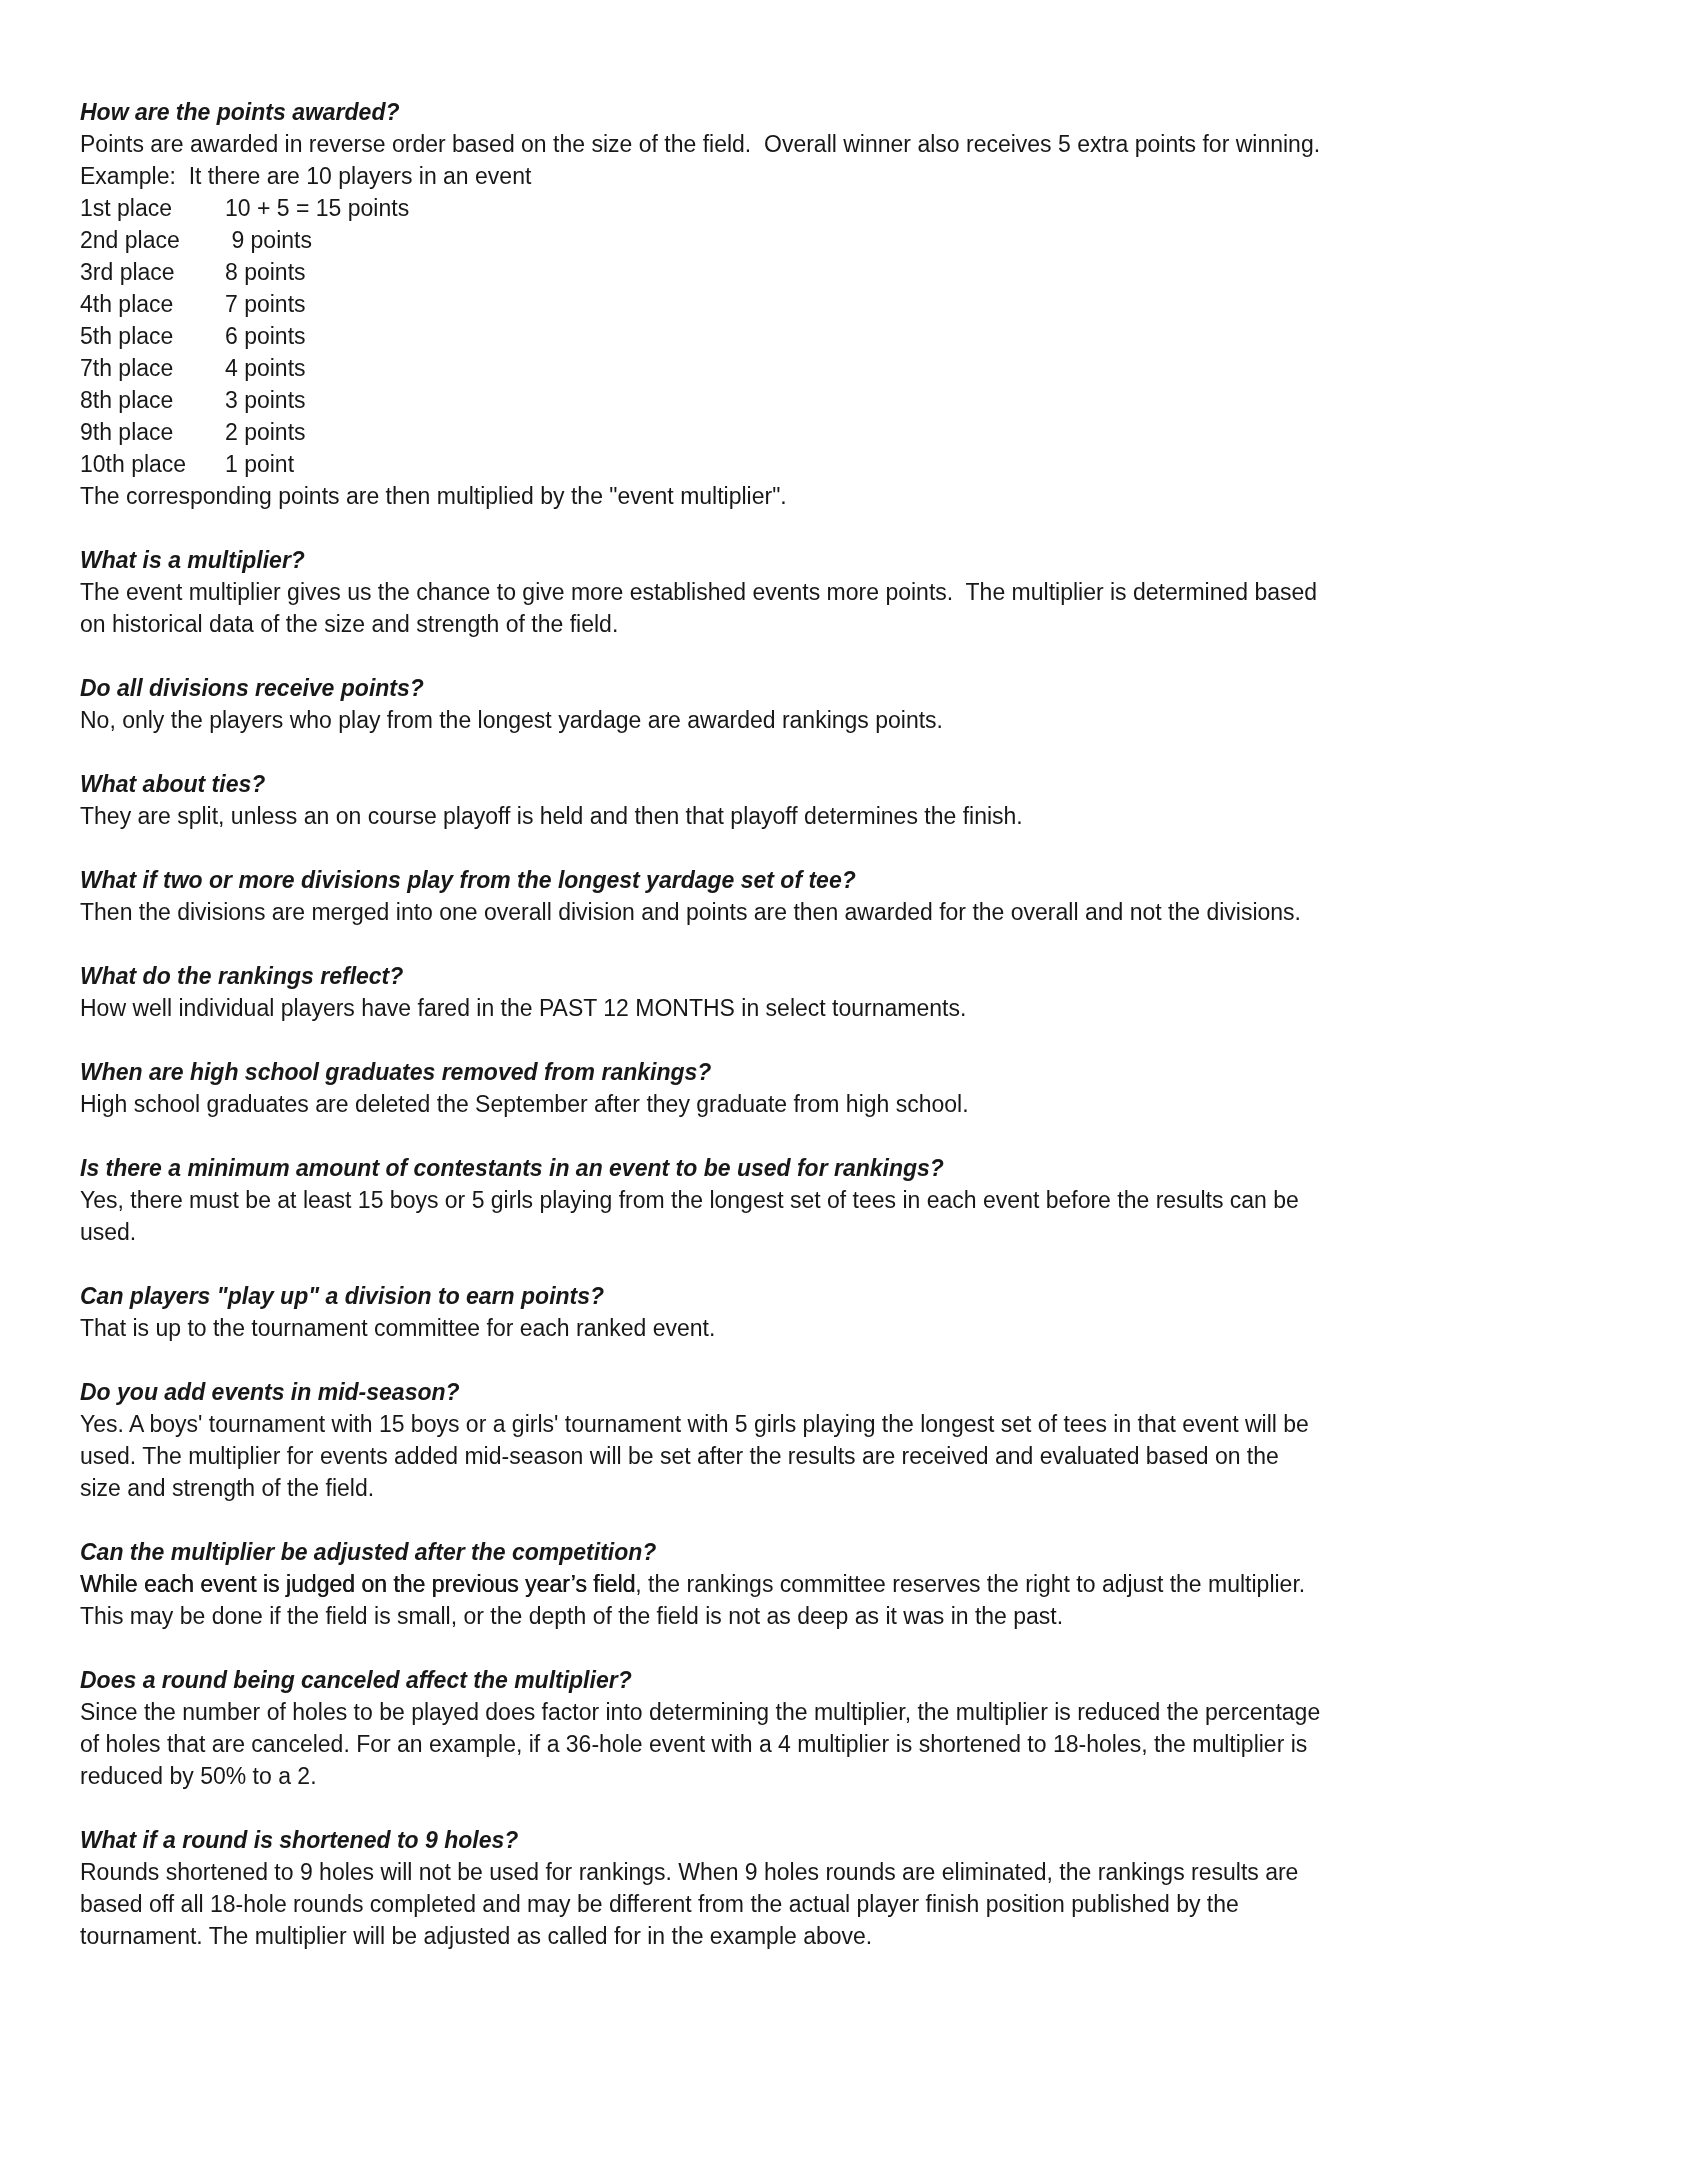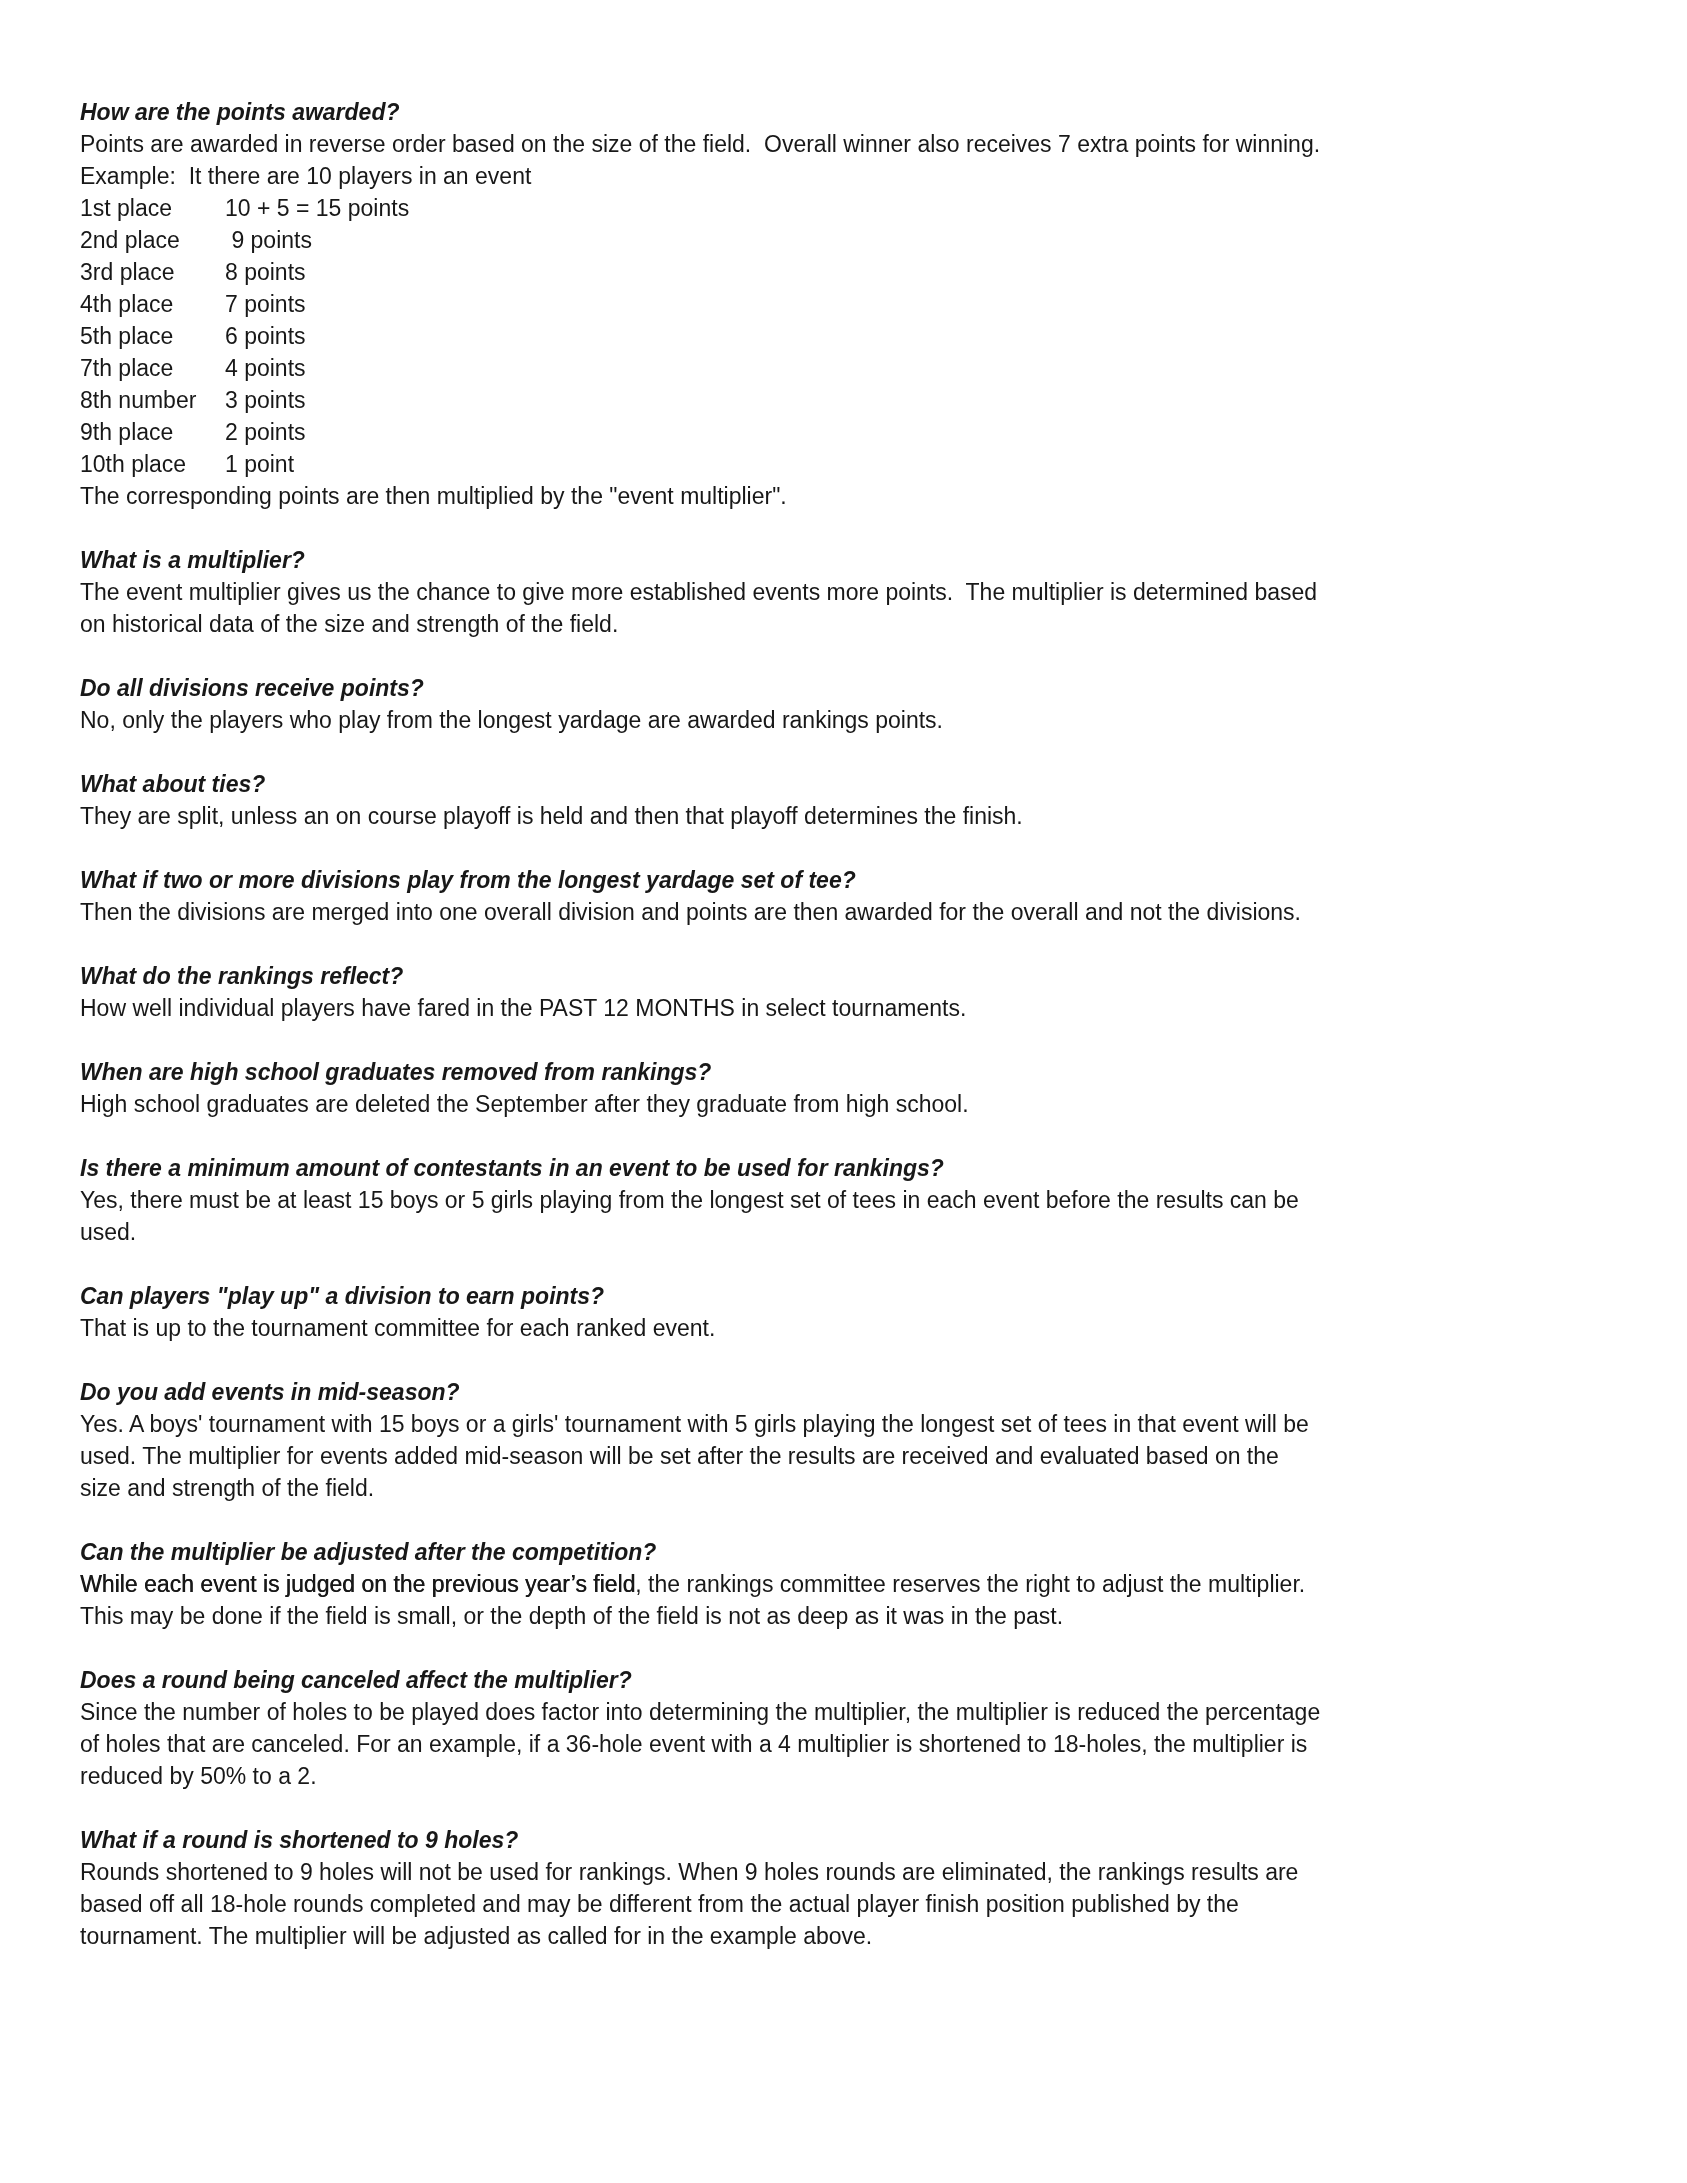--- a/index.html
+++ b/index.html
@@ -28,21 +28,21 @@
   .pt-place { width: 145px; flex: 0 0 145px; white-space: pre; }
   .pt-points { white-space: pre; }
   .semi { text-shadow: 0.4px 0 0 currentColor; }
 </style>
 </head>
 <body>
 
 <main class="page" style="background: rgb(255, 255, 255); color: rgb(24, 24, 24);">
     <section class="faq-section">
       <div class="heading">How are the points awarded?</div>
-      <div class="line">Points are awarded in reverse order based on the size of the field.  Overall winner also receives 7 extra points for winning.</div>
+      <div class="line">Points are awarded in reverse order based on the size of the field.  Overall winner also receives 5 extra points for winning.</div>
       <div class="line">Example:  It there are 10 players in an event</div>
       <div class="pt-row">
         <span class="pt-place">1st place</span>
         <span class="pt-points">10 + 5 = 15 points</span>
       </div>
       <div class="pt-row">
         <span class="pt-place">2nd place</span>
         <span class="pt-points"> 9 points</span>
       </div>
       <div class="pt-row">
@@ -55,21 +55,21 @@
       </div>
       <div class="pt-row">
         <span class="pt-place">5th place</span>
         <span class="pt-points">6 points</span>
       </div>
       <div class="pt-row">
         <span class="pt-place">7th place</span>
         <span class="pt-points">4 points</span>
       </div>
       <div class="pt-row">
-        <span class="pt-place">8th number</span>
+        <span class="pt-place">8th place</span>
         <span class="pt-points">3 points</span>
       </div>
       <div class="pt-row">
         <span class="pt-place">9th place</span>
         <span class="pt-points">2 points</span>
       </div>
       <div class="pt-row">
         <span class="pt-place">10th place</span>
         <span class="pt-points">1 point</span>
       </div>

